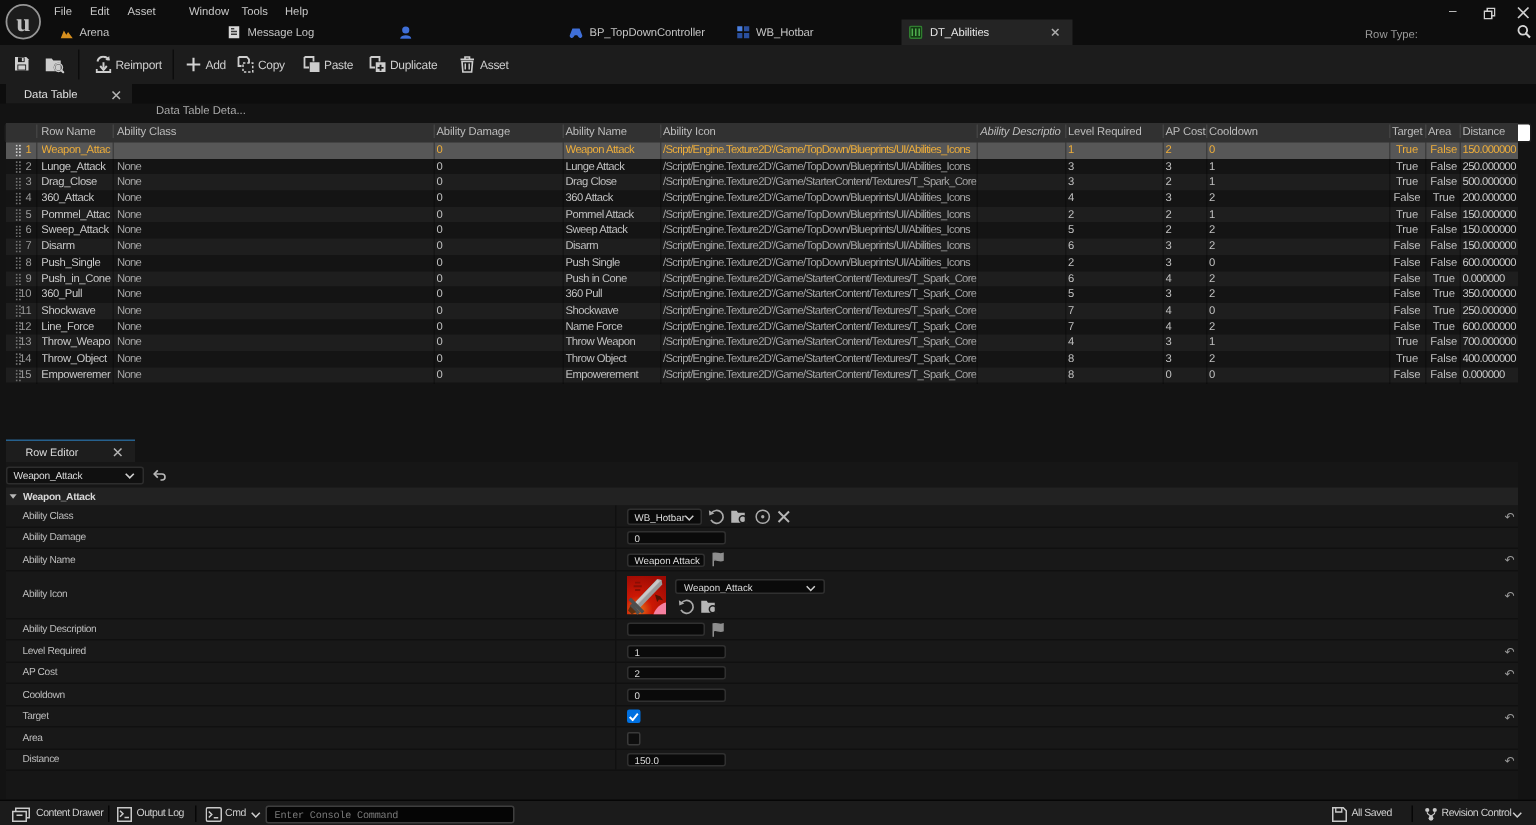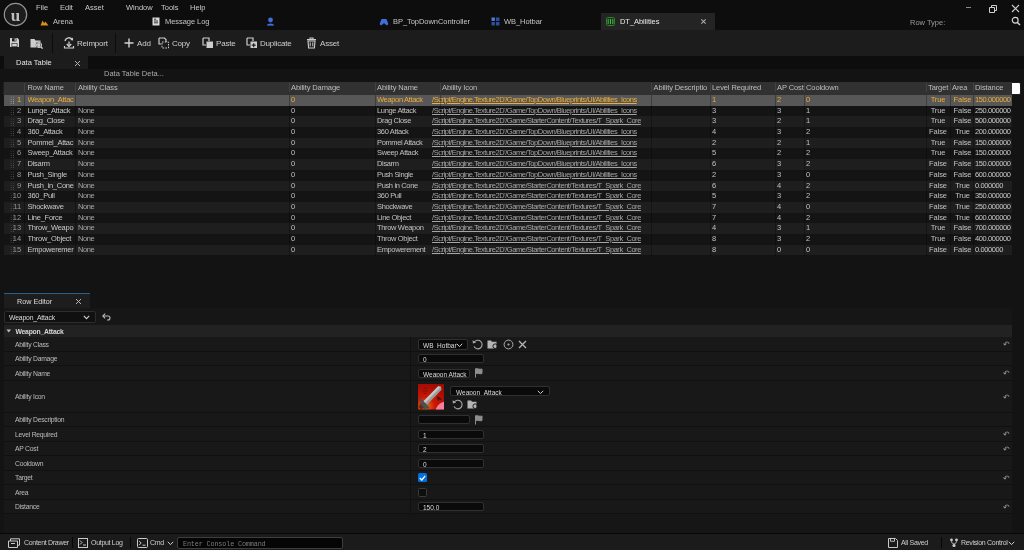--- a/index.html
+++ b/index.html
@@ -34,21 +34,21 @@
 .tr.sel{background:#575757;}
 .tr span{position:absolute;top:0;white-space:nowrap;overflow:hidden;}
 .grip{position:absolute;left:5.5px;top:1.2px;width:4.4px;height:8.8px;
   background-image:radial-gradient(circle,#6e6e6e 40%,transparent 46%);background-size:2.2px 2.2px;}
 .sel .grip{background-image:radial-gradient(circle,#cfcfcf 36%,transparent 40%);}
 .cnum{left:6px;width:11px;text-align:right;color:#9a9a9a;}
 .cname{left:23.5px;width:49px;color:#c8c8c8;letter-spacing:-0.25px;}
 .cclass{left:74px;width:210px;color:#a5a5a5;letter-spacing:-0.45px;}
 .cdmg{left:287px;width:30px;color:#c0c0c0;}
 .cabn{left:373px;width:64px;color:#c0c0c0;letter-spacing:-0.35px;}
-.cicon{left:428px;width:209px;color:#a5a5a5;letter-spacing:-0.45px;text-decoration:underline;}
+.cicon{left:438px;width:209px;color:#a5a5a5;letter-spacing:-0.45px;}
 .clvl{left:708px;width:20px;color:#c0c0c0;}
 .cap{left:773px;width:20px;color:#c0c0c0;}
 .ccd{left:802px;width:20px;color:#c0c0c0;}
 .ctgt{left:921px;width:26px;text-align:center;color:#c0c0c0;}
 .carea{left:946px;width:25px;text-align:center;color:#c0c0c0;}
 .cdist{left:971px;width:40px;color:#c8c8c8;letter-spacing:-0.4px;}
 .sel span{color:#edad3a !important;}
 
 #retab{position:absolute;left:4px;top:293px;width:86px;height:15px;background:#1d1d1d;border-top:1px solid #26618e;}
 #recombo{position:absolute;left:4px;top:311px;width:92px;height:12px;background:#101010;border:1px solid #2d2d2d;border-radius:2px;}
@@ -214,21 +214,21 @@
       <path d="M5.6 5.6 L8.2 8.2" stroke="#b9b9b9" stroke-width="1.2"></path>
     </svg>
   <span class="abs" style="left:18px;top:1.5px;font-size:7.5px;color:#6f6f6f;">Search</span>
 </div>
 <div id="thead">
   <span class="hc" style="left:23.5px;">Row Name</span>
   <span class="hc" style="left:74px;">Ability Class</span>
   <span class="hc" style="left:287px;">Ability Damage</span>
   <span class="hc" style="left:373px;">Ability Name</span>
   <span class="hc" style="left:438px;">Ability Icon</span>
-  <span class="hc" style="left:649.5px;">Ability Descriptio</span>
+  <span class="hc" style="left:649.5px;font-style:italic;">Ability Descriptio</span>
   <span class="hc" style="left:708px;">Level Required</span>
   <span class="hc" style="left:773px;">AP Cost</span>
   <span class="hc" style="left:802px;">Cooldown</span>
   <span class="hc" style="left:924px;">Target</span>
   <span class="hc" style="left:948px;">Area</span>
   <span class="hc" style="left:971px;">Distance</span>
   <div class="hsep" style="left:20px;"></div>
   <div class="hsep" style="left:71px;"></div>
   <div class="hsep" style="left:284.5px;"></div>
   <div class="hsep" style="left:370.5px;"></div>
@@ -405,21 +405,21 @@
       <span class="ctgt">False</span>
       <span class="carea">True</span>
       <span class="cdist">250.000000</span>
     </div>
   <div class="tr even">
       <i class="grip"></i>
       <span class="cnum">12</span>
       <span class="cname">Line_Force</span>
       <span class="cclass">None</span>
       <span class="cdmg">0</span>
-      <span class="cabn">Line Object</span>
+      <span class="cabn">Name Force</span>
       <span class="cicon">/Script/Engine.Texture2D'/Game/StarterContent/Textures/T_Spark_Core</span>
       <span class="clvl">7</span>
       <span class="cap">4</span>
       <span class="ccd">2</span>
       <span class="ctgt">False</span>
       <span class="carea">True</span>
       <span class="cdist">600.000000</span>
     </div>
   <div class="tr odd">
       <i class="grip"></i>

